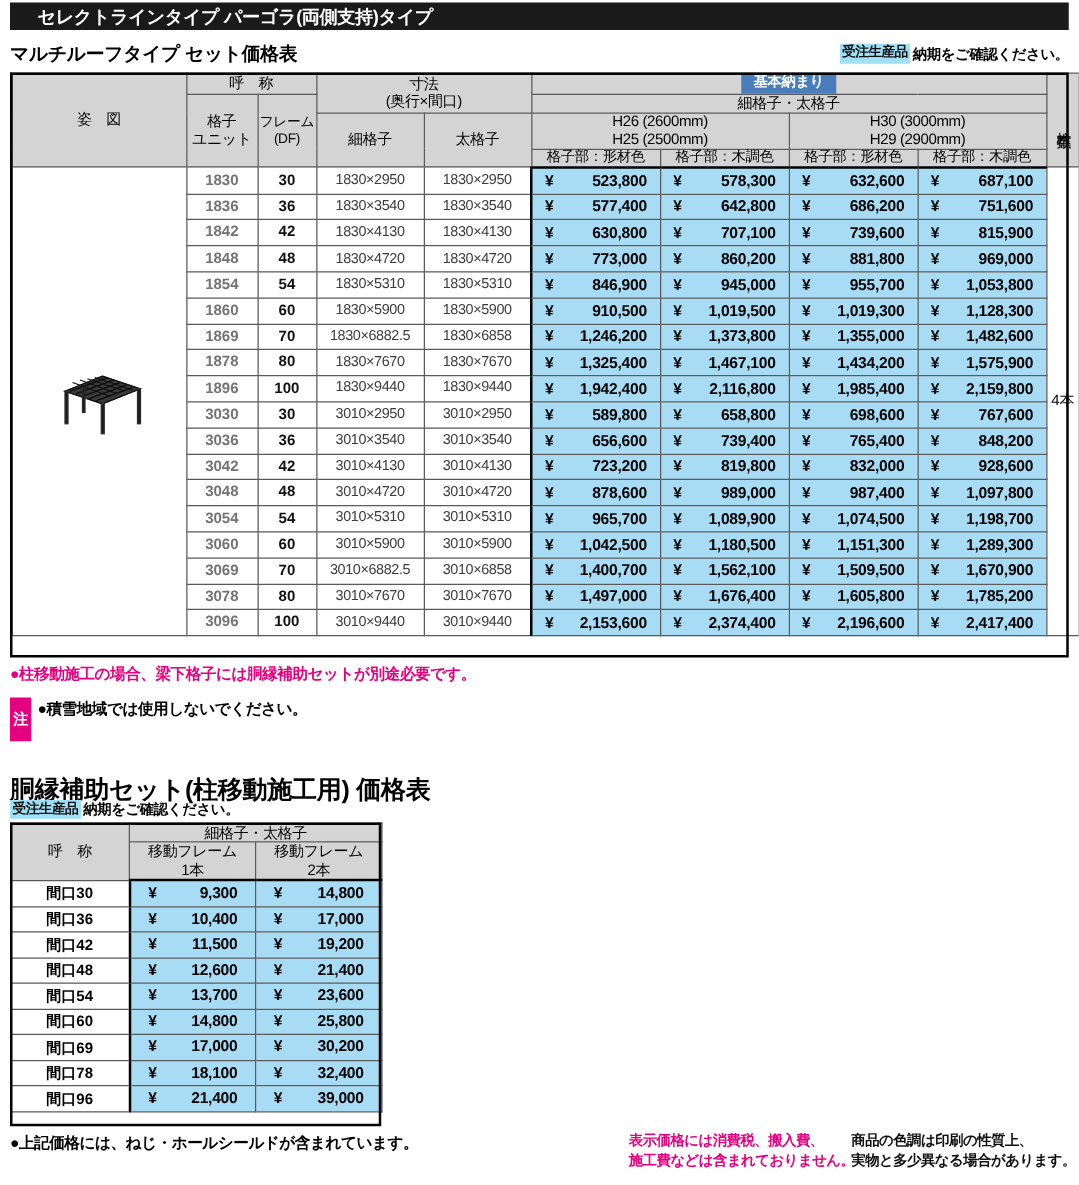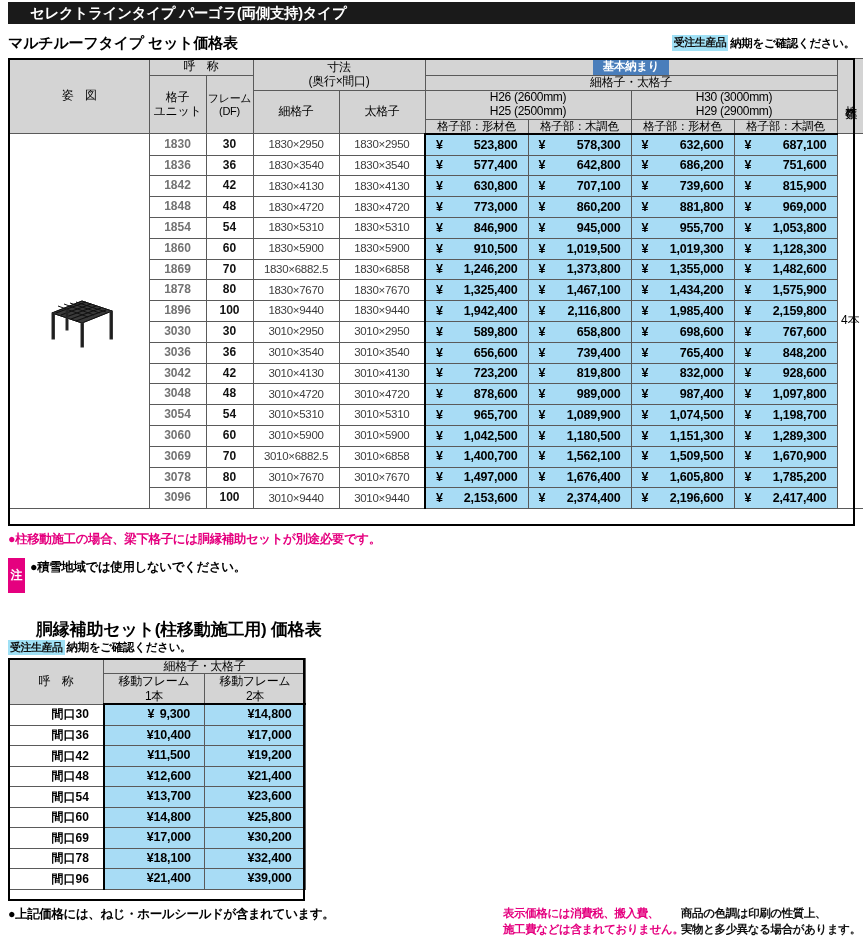--- a/index.html
+++ b/index.html
@@ -184,24 +184,23 @@
     font-weight: bold;
     letter-spacing: -0.4px;
     line-height: 1.45;
   }
 
   
   .section2-title {
     position: absolute;
     left: 8px;
     top: 618px;
-    font-size: 17px;
+    font-size: 20px;
     font-weight: bold;
     letter-spacing: -0.2px;
-    margin-left: 28px;
   }
   .section2-note {
     position: absolute;
     left: 8px;
     top: 640px;
     display: flex;
     align-items: center;
     font-size: 11.5px;
     font-weight: bold;
     letter-spacing: -0.3px;
@@ -232,21 +231,21 @@
   .outer-box2 {
     position: absolute;
     left: 8px;
     top: 658px;
     width: 297px;
     height: 243px;
     border: 2px solid #000000;
     box-sizing: border-box;
     pointer-events: none;
   }
-  .sub-table td.r-h { height: 19.5px; padding-left: 29px; }
+  .sub-table td.r-h { height: 19.5px; }
   .cell-name { font-weight: bold; font-size: 12px; }
 
   .foot-note {
     position: absolute;
     left: 8px;
     top: 906px;
     width: 330px;
     font-size: 12.5px;
     font-weight: bold;
     letter-spacing: -0.4px;

